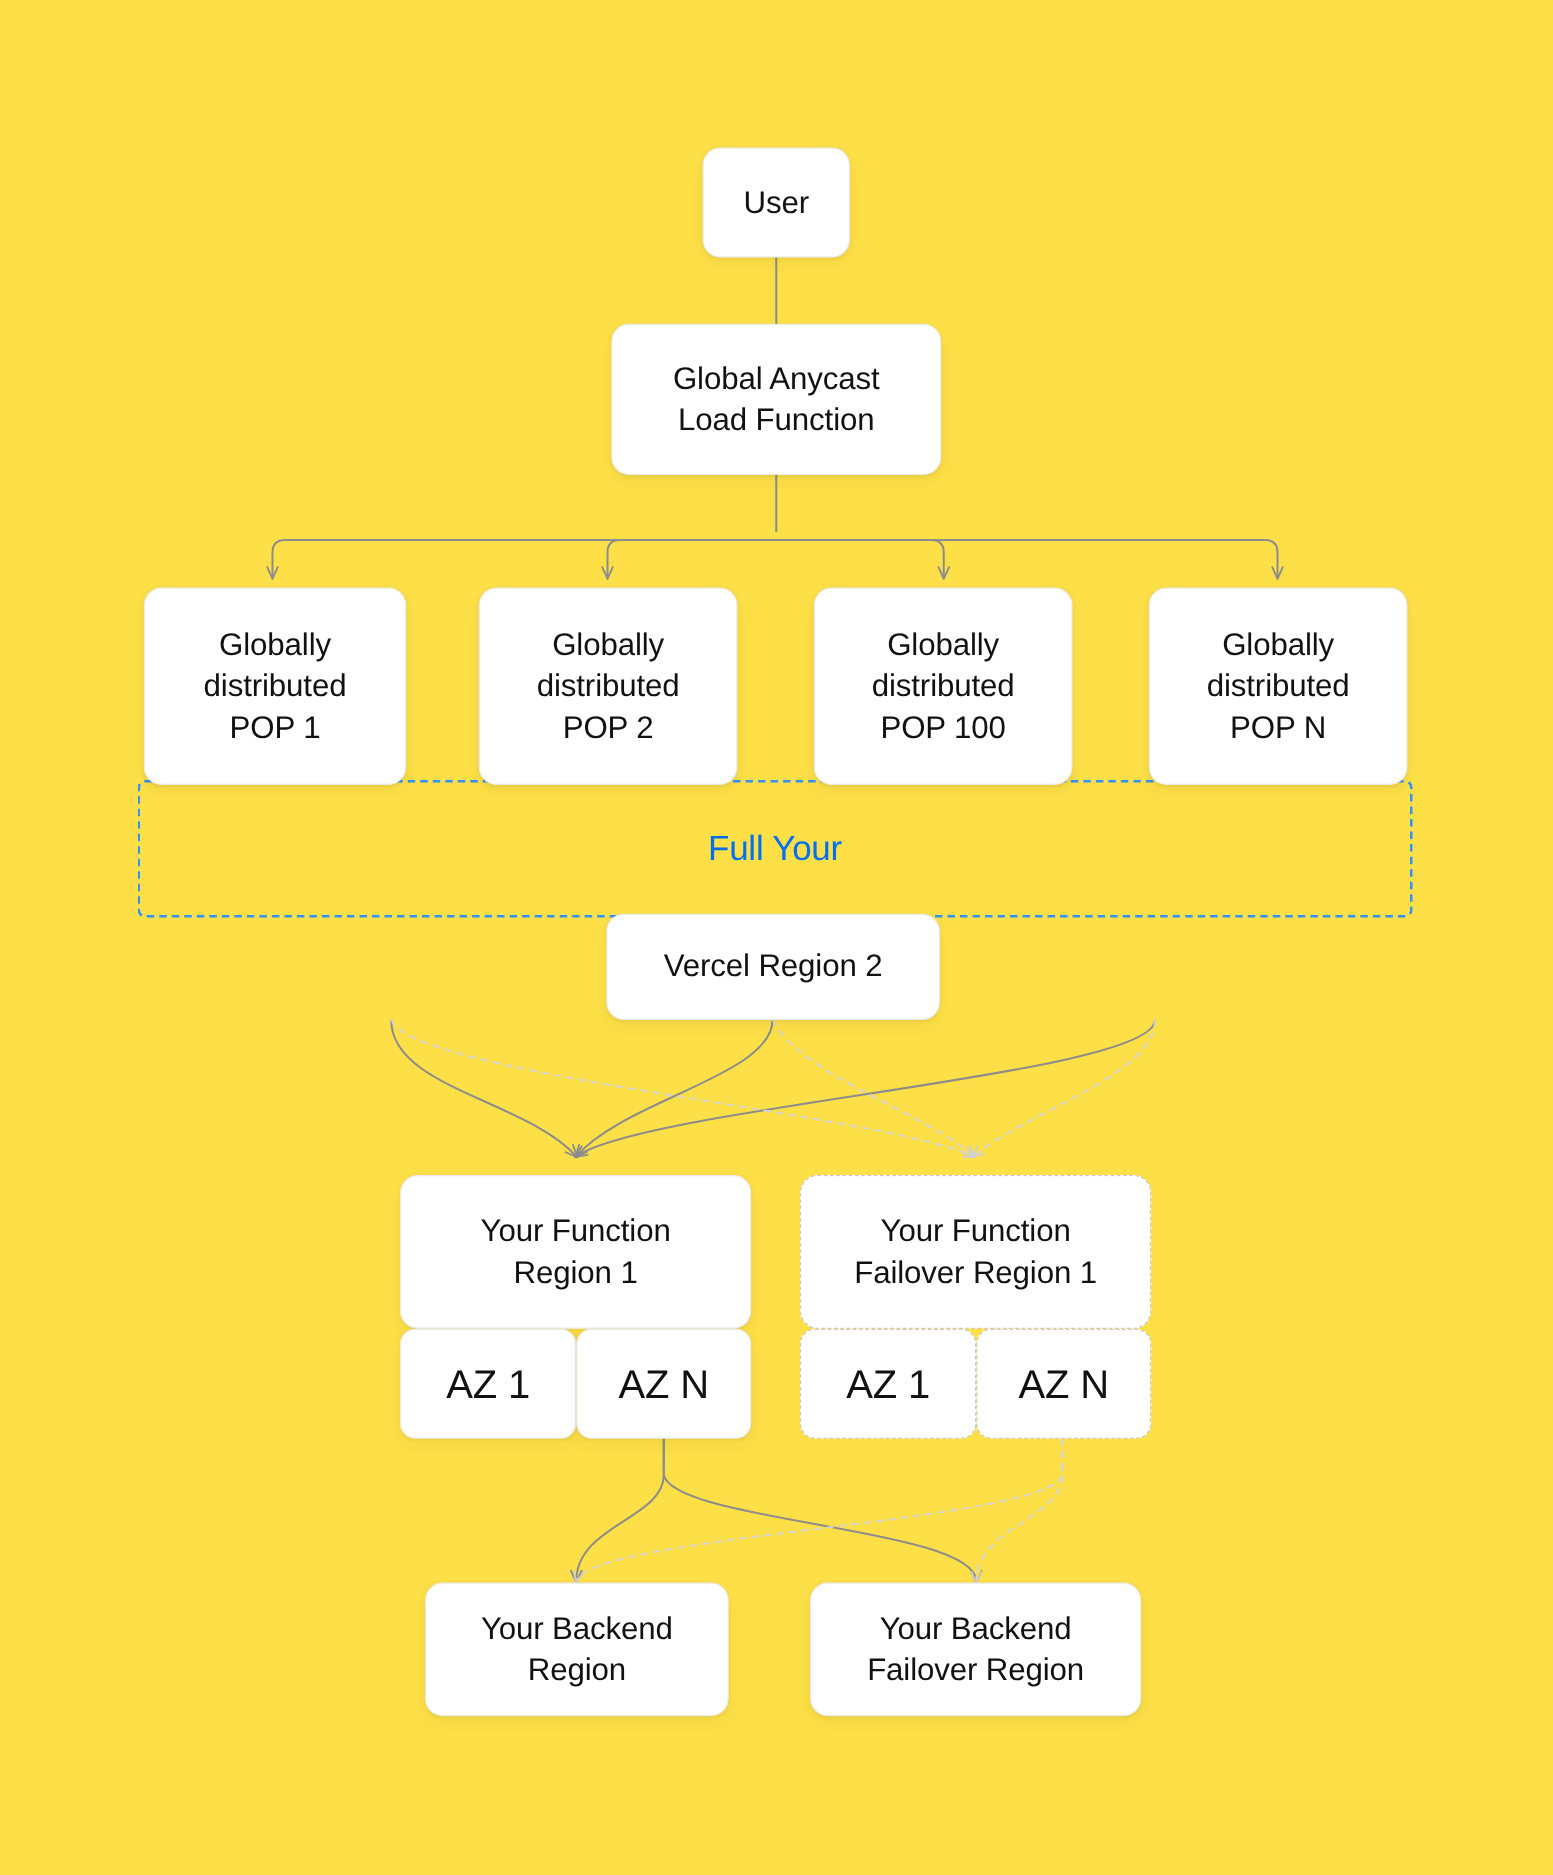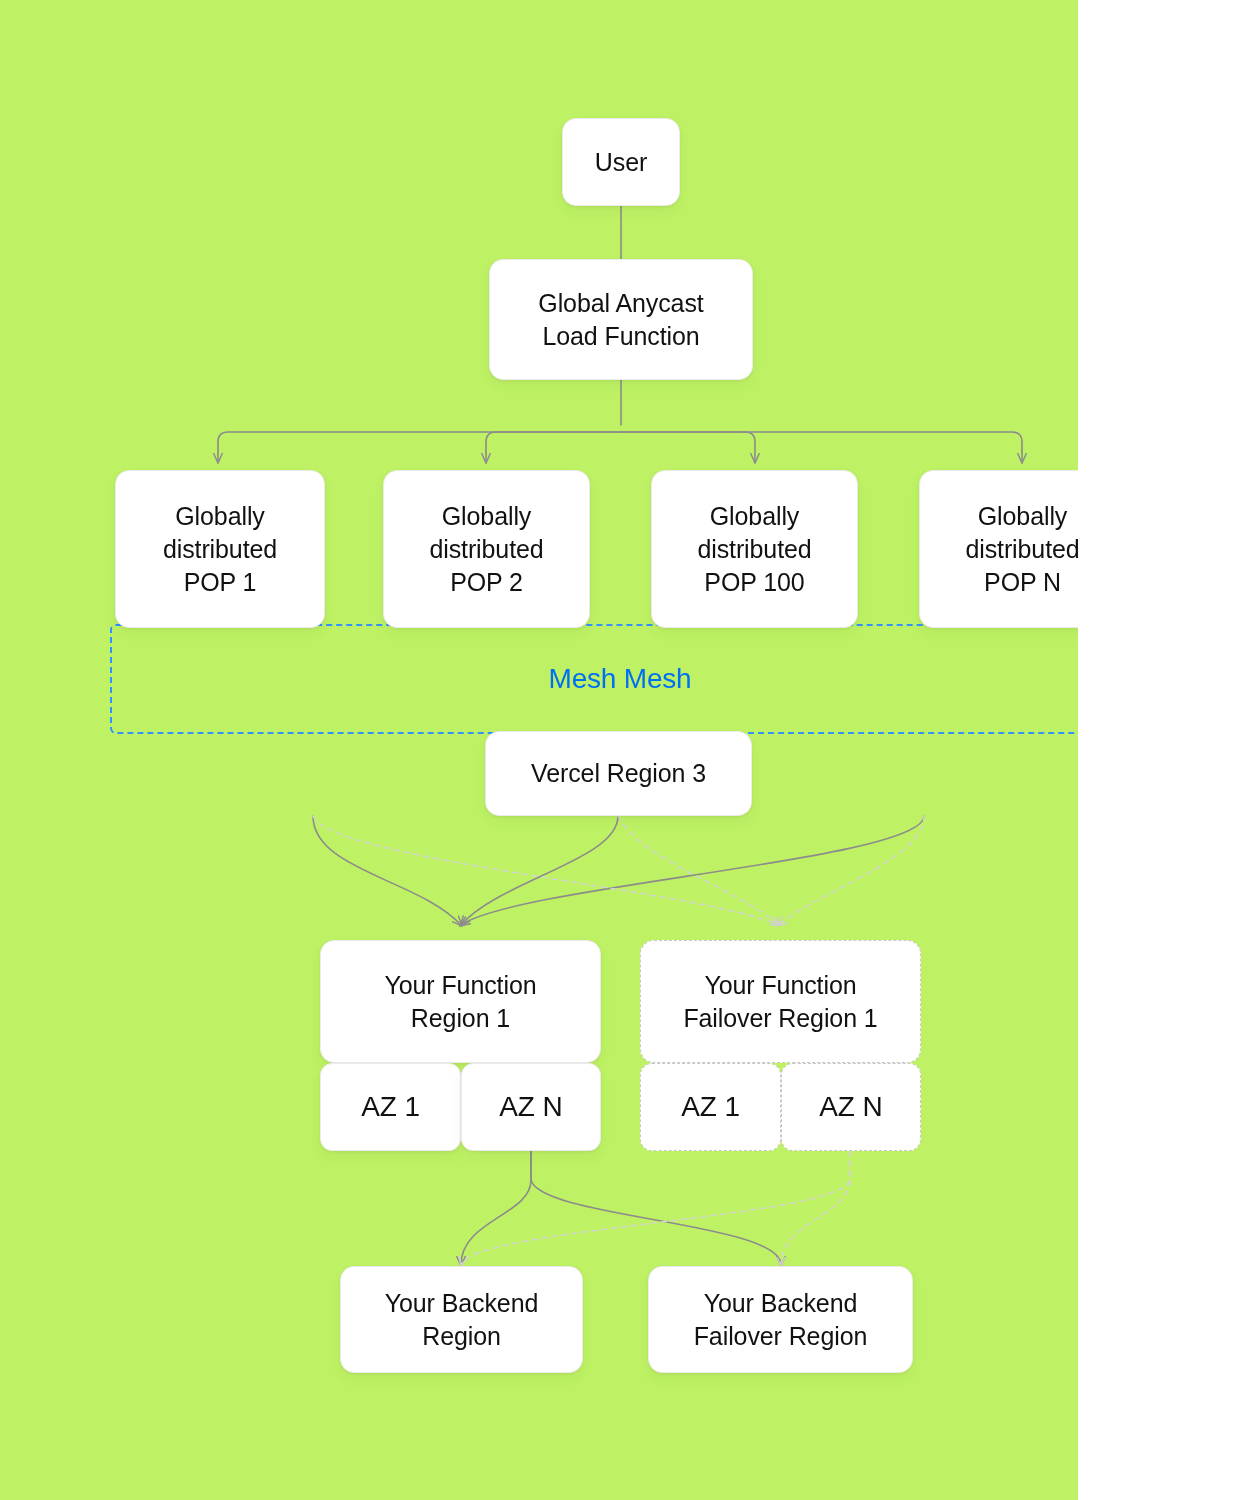--- a/index.html
+++ b/index.html
@@ -7,23 +7,23 @@
 
   html, body {
     width: 1242px;
     height: 1500px;
     background: #ffffff;
     font-family: "Liberation Sans", sans-serif;
   }
 
   #diagram {
     position: relative;
-    width: 1078px;
+    width: 1242px;
     height: 1500px;
-    background: #bef264;
+    background: #fde047;
     overflow: hidden;
   }
 
   
   #edges {
     position: absolute;
     left: 0;
     top: 0;
     width: 1242px;
     height: 1500px;
@@ -45,21 +45,21 @@
     box-shadow: 0 1px 3px rgba(0,0,0,0.06), 0 6px 14px rgba(0,0,0,0.045);
     color: #111111;
     font-size: 25px;
     line-height: 1.32;
     letter-spacing: -0.1px;
     white-space: pre-line;
     padding: 4px 8px;
   }
 
   .node.small {
-    font-size: 28px;
+    font-size: 32px;
     border-radius: 12px;
   }
 
   
   .node.dashed {
     border: 1px dashed #c9c9c9;
     box-shadow: none;
     background: #ffffff;
   }
 
@@ -133,37 +133,37 @@
       <path d="M 850 1151 L 850 1180 C 850 1215 781 1222 781 1265" marker-end="url(#arrow-dashed)"></path>
     </g>
   </svg>
 
   <div class="node" style="left:562px; top:118px; width:118px; height:88px;">User</div>
 
   <div class="node" style="left:489px; top:259px; width:264px; height:121px;">Global Anycast
 Load Function</div>
 
   <div class="mesh-box" style="left:110px; top:624px; width:1020px; height:110px;">
-    <span class="mesh-label">Mesh Mesh</span>
+    <span class="mesh-label">Full Your</span>
   </div>
 
   <div class="node" style="left:115px; top:470px; width:210px; height:158px;">Globally
 distributed
 POP 1</div>
   <div class="node" style="left:383px; top:470px; width:207px; height:158px;">Globally
 distributed
 POP 2</div>
   <div class="node" style="left:651px; top:470px; width:207px; height:158px;">Globally
 distributed
 POP 100</div>
   <div class="node" style="left:919px; top:470px; width:207px; height:158px;">Globally
 distributed
 POP N</div>
 
-  <div class="node" style="left:485px; top:731px; width:267px; height:85px;">Vercel Region 3</div>
+  <div class="node" style="left:485px; top:731px; width:267px; height:85px;">Vercel Region 2</div>
 
   <div class="node" style="left:320px; top:940px; width:281px; height:123px;">Your Function
 Region 1</div>
   <div class="node dashed" style="left:640px; top:940px; width:281px; height:123px;">Your Function
 Failover Region 1</div>
 
   <div class="node small" style="left:320px; top:1063px; width:141px; height:88px;">AZ 1</div>
   <div class="node small" style="left:461px; top:1063px; width:140px; height:88px;">AZ N</div>
 
   <div class="node small dashed" style="left:640px; top:1063px; width:141px; height:88px;">AZ 1</div>

